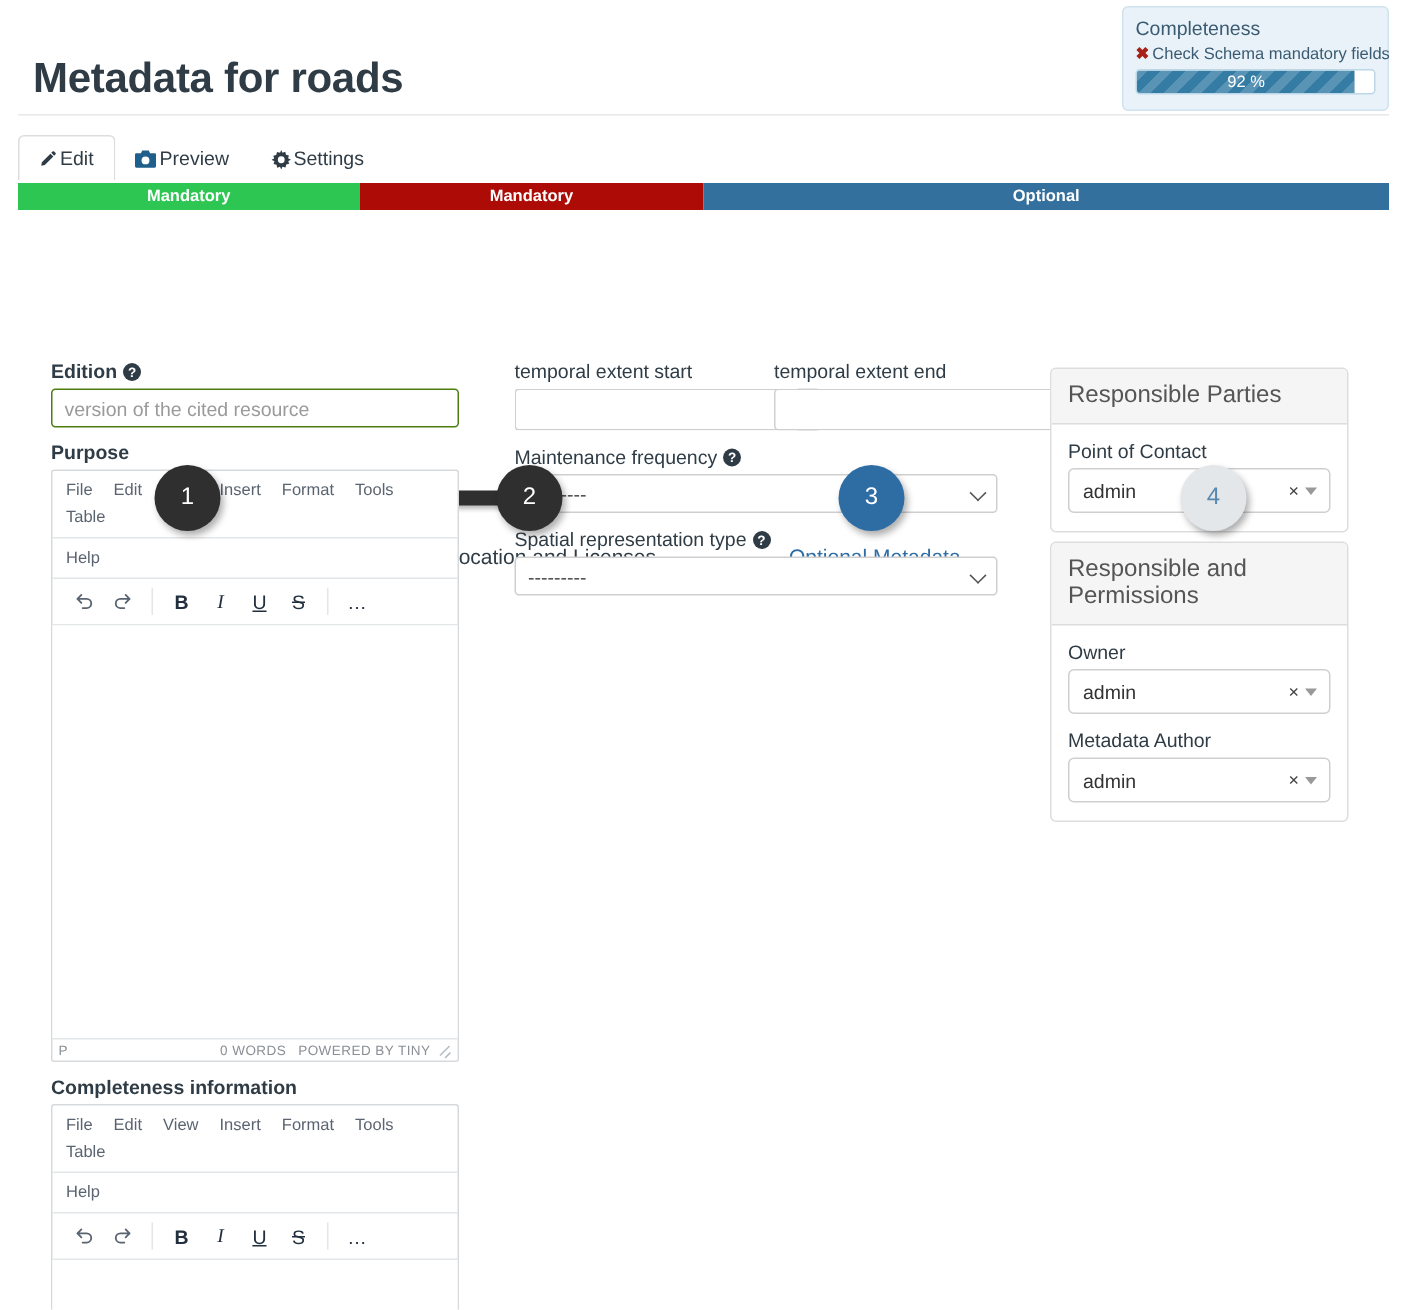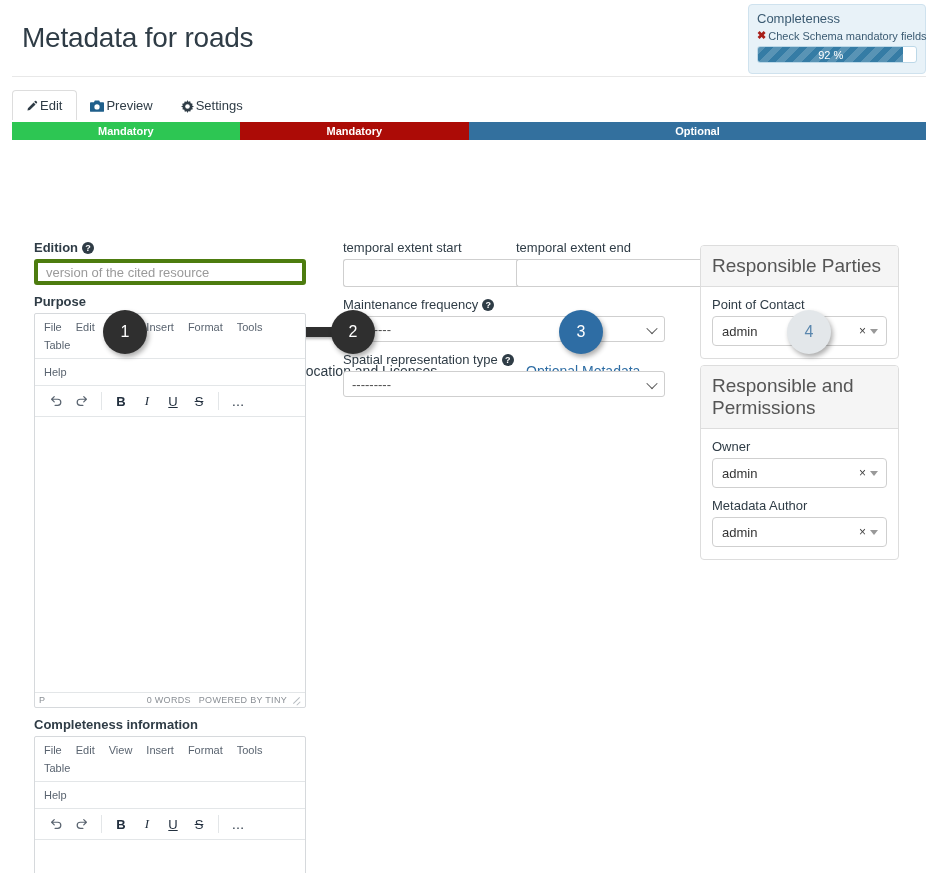--- a/index.html
+++ b/index.html
@@ -8,22 +8,22 @@
     width: 938px; height: 873px;
     background: #ffffff;
     font-family: "Liberation Sans", sans-serif;
     color: #333333;
     overflow: hidden;
   }
   .page { position: relative; width: 938px; height: 873px; }
 
   
   .page-title {
-    position: absolute; left: 22px; top: 22px;
-    font-size: 28px; font-weight: 400; color: #2f3c46;
+    position: absolute; left: 22px; top: 36px;
+    font-size: 28px; font-weight: 700; color: #2f3c46;
     letter-spacing: -0.2px;
   }
   .header-rule {
     position: absolute; left: 12px; top: 76px; width: 914px; height: 1px;
     background: #e8e8e8;
   }
 
   
   .completeness {
     position: absolute; left: 748px; top: 4px; width: 178px; height: 70px;
@@ -111,21 +111,21 @@
     display: flex; align-items: center; gap: 4px; margin-bottom: 4px;
   }
   .flabel.norm { font-weight: 400; font-size: 13px; }
   .help-dot {
     width: 12px; height: 12px; border-radius: 50%; background: #2f3c46;
     color: #ffffff; font-size: 9px; font-weight: 700;
     display: inline-flex; align-items: center; justify-content: center;
     line-height: 12px; cursor: pointer;
   }
   .txtinput {
-    width: 100%; height: 26px; border: 4px solid #4d7c0f; border-radius: 3px;
+    width: 100%; height: 26px; border: 1px solid #4d7c0f; border-radius: 3px;
     background: #ffffff; font-size: 13px; color: #333; padding: 2px 8px;
     font-family: "Liberation Sans", sans-serif;
   }
   .txtinput::placeholder { color: #9a9a9a; }
 
   
   .mce { border: 1px solid #d6d9dc; border-radius: 2px; background: #fff; }
   .mce-menubar {
     display: flex; gap: 0; padding: 4px 2px; border-bottom: 1px solid #e3e6e8;
     flex-wrap: wrap;
@@ -196,21 +196,21 @@
     transform: rotate(45deg) translate(-1px,-1px);
   }
 
   
   .panel {
     border: 1px solid #dddddd; border-radius: 4px; background: #ffffff;
     margin-bottom: 6px; overflow: hidden;
   }
   .panel-head {
     background: #f5f5f5; border-bottom: 1px solid #dddddd;
-    padding: 9px 11px; font-size: 19px; color: #555555;
+    padding: 9px 11px; font-size: 16px; color: #555555;
   }
   .panel-body { padding: 10px 11px 12px 11px; }
   .panel-field-label { font-size: 13px; color: #2f3c46; margin-bottom: 4px; }
   .s2 {
     position: relative; width: 100%; height: 30px; border: 1px solid #cfcfcf;
     border-radius: 4px; background: #ffffff; display: flex; align-items: center;
     padding: 0 36px 0 9px; font-size: 13px; color: #333; cursor: pointer;
     margin-bottom: 10px;
   }
   .s2:last-child { margin-bottom: 0; }

